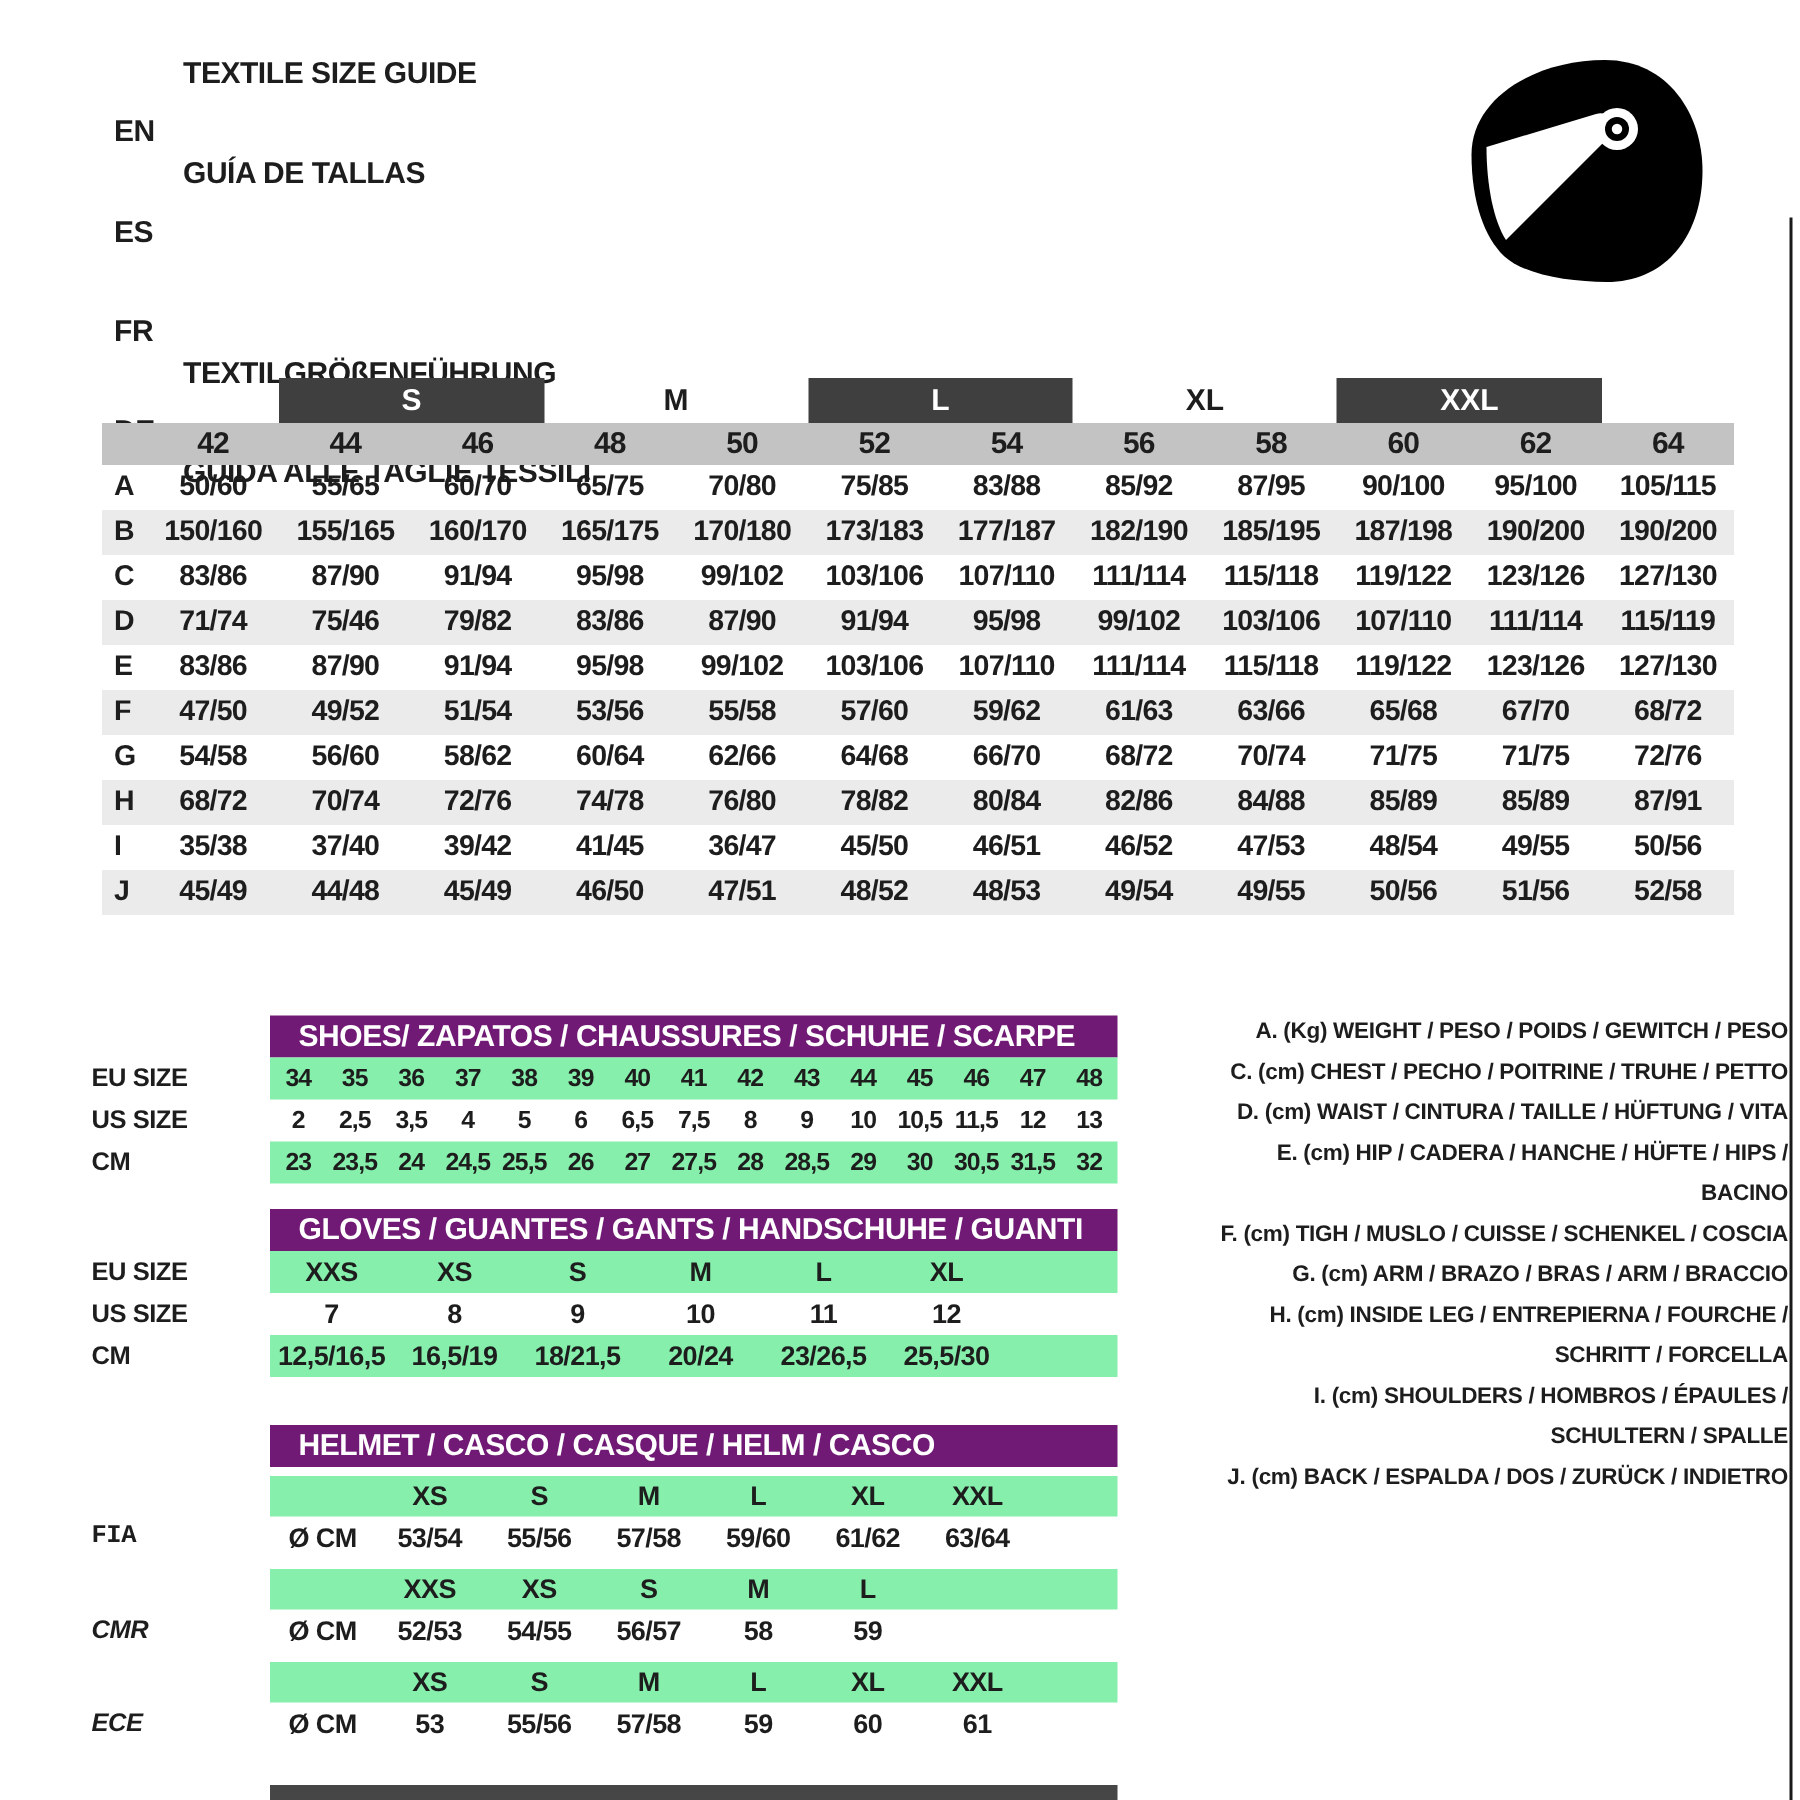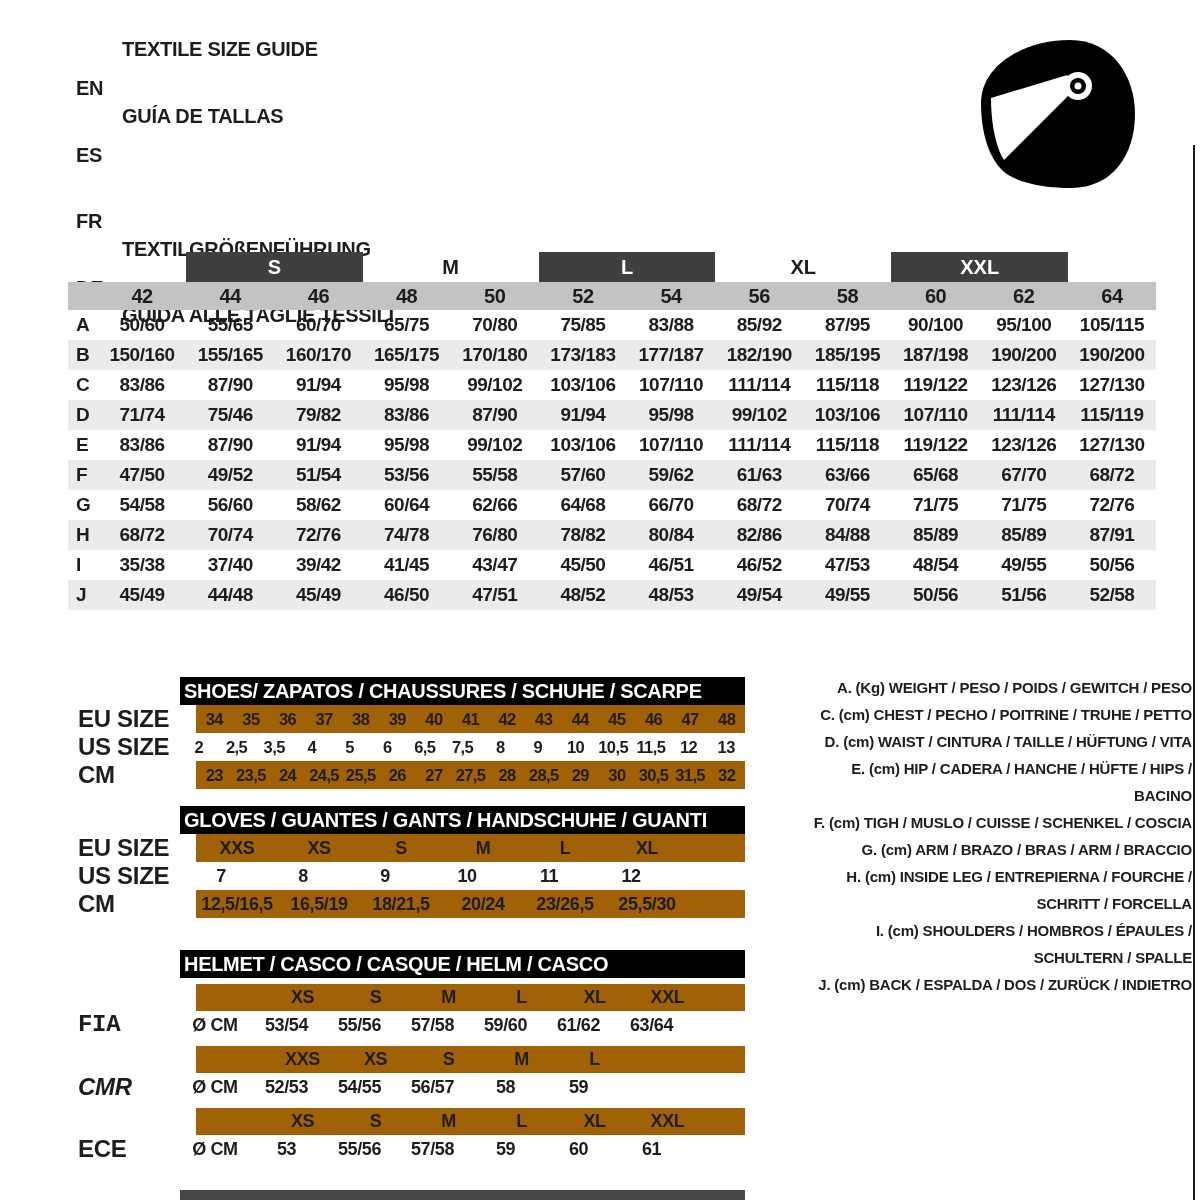--- a/index.html
+++ b/index.html
@@ -17,36 +17,36 @@
   
   #main-table { position:absolute; left:68px; top:252px; width:1088px; font-size:19px; letter-spacing:-0.5px; }
   .mt-head { display:grid; grid-template-columns:30px repeat(12,1fr); height:30px; }
   .size-group { display:flex; align-items:center; justify-content:center; font-size:20px; letter-spacing:0; }
   .size-group.dark { background:#3f3f3f; color:#ffffff; }
   .mt-band { display:grid; grid-template-columns:30px repeat(12,1fr); background:#c3c3c3; height:28px; align-items:center; text-align:center; font-size:20px; }
   .mt-row  { display:grid; grid-template-columns:30px repeat(12,1fr); height:30px; align-items:center; text-align:center; }
   .mt-row.alt { background:#ebebeb; }
   .mt-row .letter { text-align:left; padding-left:8px; }
   
-  .bar-title { background:#000000; color:#ffffff; height:28px; display:flex; align-items:center; padding-left:4px; font-size:20px; letter-spacing:-0.3px; }
+  .bar-title { background:#701a75; color:#ffffff; height:28px; display:flex; align-items:center; padding-left:19px; font-size:20px; letter-spacing:-0.3px; }
   #shoes-table  { position:absolute; left:180px; top:677px; width:565px; }
   .shoes-row  { display:grid; grid-template-columns:repeat(15,1fr); height:28px; align-items:center; text-align:center; font-size:16.5px; letter-spacing:-0.6px; }
   #gloves-table { position:absolute; left:180px; top:806px; width:565px; }
   .gloves-row { display:grid; grid-template-columns:repeat(6,82px); height:28px; align-items:center; text-align:center; font-size:18px; letter-spacing:-0.4px; }
   #helmet-table { position:absolute; left:180px; top:950px; width:565px; }
   .helmet-sub.s1 { margin-top:6px; } .helmet-sub.s2 { margin-top:7px; } .helmet-sub.s3 { margin-top:7px; }
   .helmet-row { display:grid; grid-template-columns:70px repeat(6,73px); align-items:center; text-align:center; font-size:18px; letter-spacing:-0.4px; }
   .helmet-row.gray { height:27px; }
   .helmet-row.white { height:28px; }
-  .row-gray { background:#a16207;margin-left:16px; }
-  
-  .side-label { position:absolute; left:78px; font-size:24px; line-height:28px; letter-spacing:-0.3px; }
+  .row-gray { background:#86efac; }
+  
+  .side-label { position:absolute; left:61px; font-size:17px; line-height:28px; letter-spacing:-0.3px; }
   .lbl-shoes-eu  { top:705px; } .lbl-shoes-us  { top:733px; } .lbl-shoes-cm  { top:761px; }
   .lbl-gloves-eu { top:834px; } .lbl-gloves-us { top:862px; } .lbl-gloves-cm { top:890px; }
-  .lbl-fia { top:1011px;font-family:Liberation Mono, monospace; } .lbl-cmr { top:1073px;font-style:italic; } .lbl-ece { top:1135px; }
+  .lbl-fia { top:1011px;font-family:Liberation Mono, monospace; } .lbl-cmr { top:1073px;font-style:italic; } .lbl-ece { top:1135px;font-style:italic; }
   
   #legend { position:absolute; left:800px; top:674px; width:392px; font-size:15px; line-height:27px; letter-spacing:-0.2px;text-align:right; }
   
   .right-line { position:absolute; left:1193px; top:145px; width:2px; height:1055px; background:#1a1a1a; }
   .bottom-bar { position:absolute; left:180px; top:1190px; width:565px; height:10px; background:#464646; }
 </style>
 </head>
 <body>
 
 <div class="lang-block">
@@ -222,21 +222,21 @@
         <div>85/89</div>
         <div>85/89</div>
         <div>87/91</div>
       </div>
       <div class="mt-row">
         <div class="letter">I</div>
         <div>35/38</div>
         <div>37/40</div>
         <div>39/42</div>
         <div>41/45</div>
-        <div>43/47</div>
+        <div>36/47</div>
         <div>45/50</div>
         <div>46/51</div>
         <div>46/52</div>
         <div>47/53</div>
         <div>48/54</div>
         <div>49/55</div>
         <div>50/56</div>
       </div>
       <div class="mt-row alt">
         <div class="letter">J</div>

